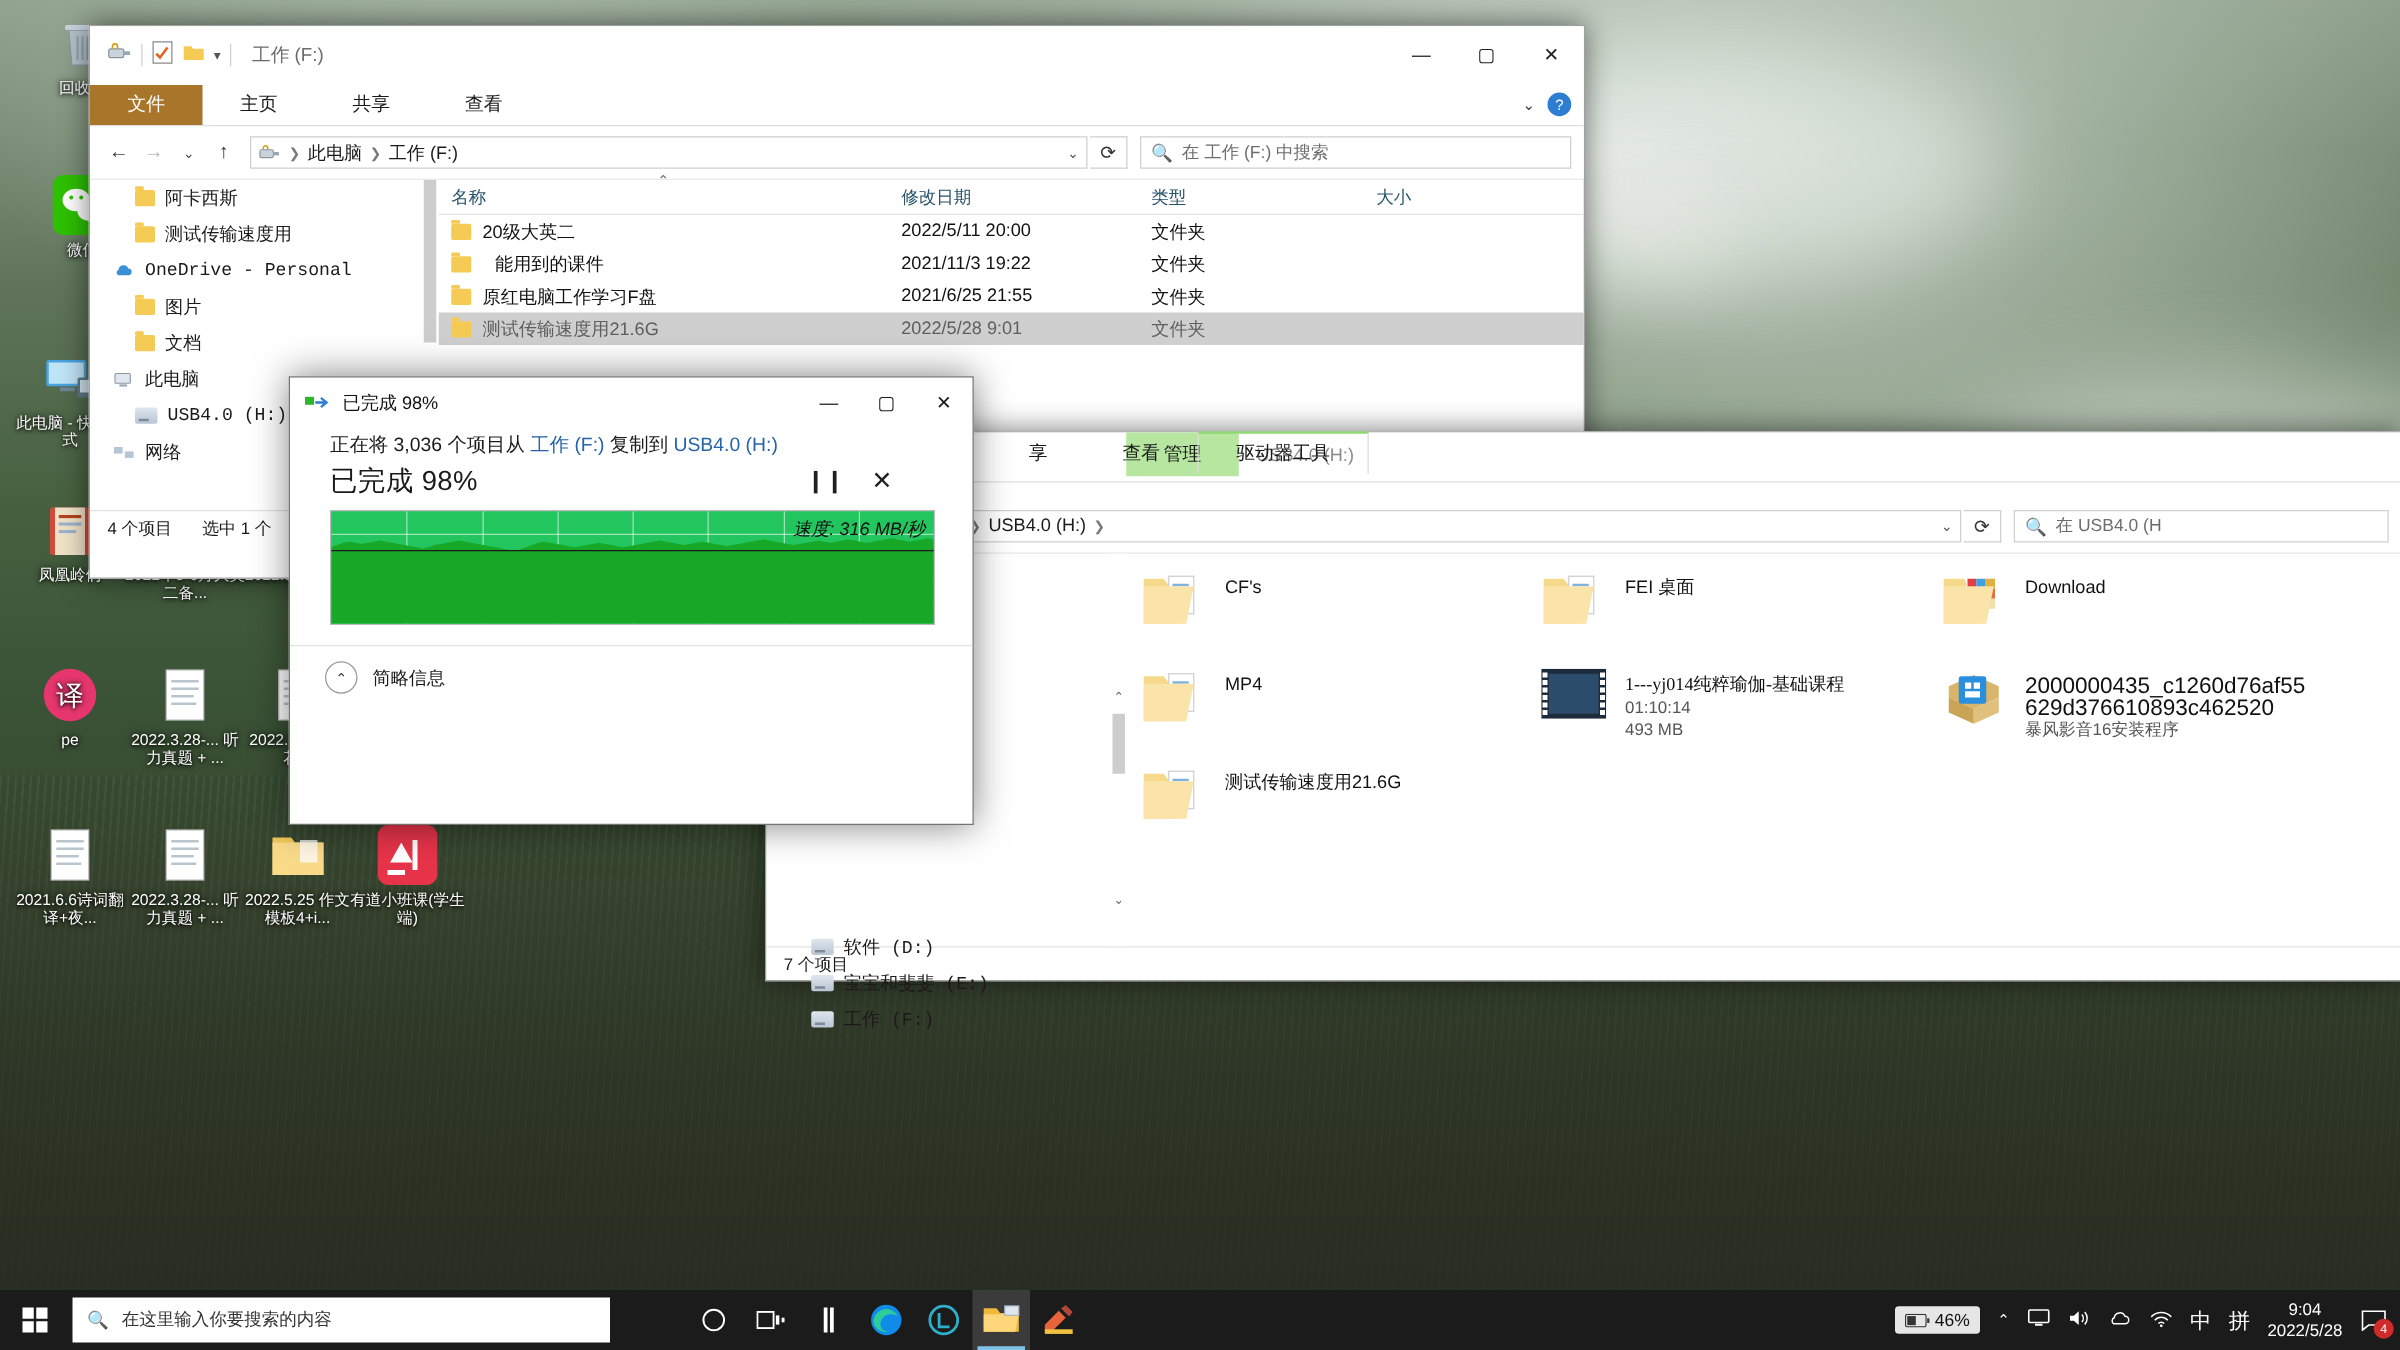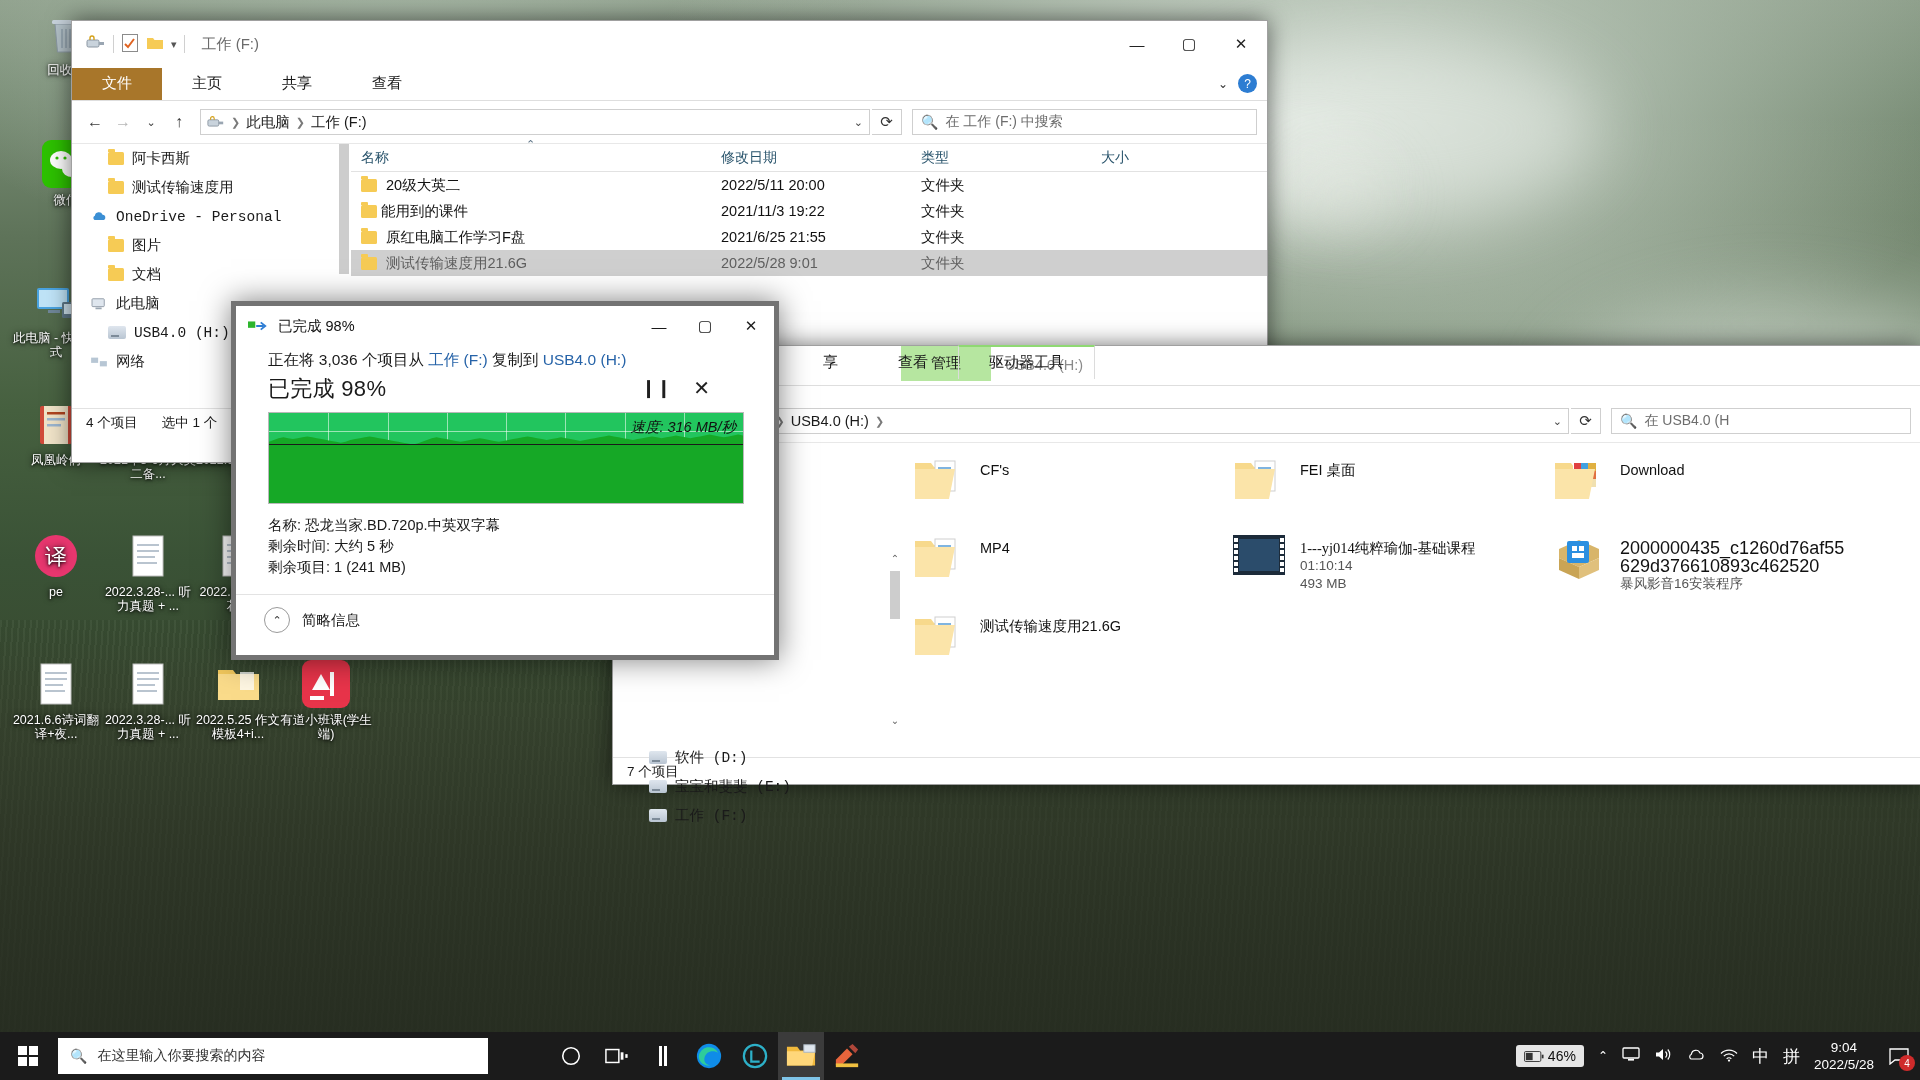--- a/index.html
+++ b/index.html
@@ -69,21 +69,21 @@
   .navpane .nitem.l2{ padding-left:36px; }
 
   .statusbar{ height:28px; border-top:1px solid #e2e2e2; display:flex; align-items:center; gap:24px; padding:0 14px; font-size:13.5px; color:#1a1a1a; }
 
   .minifolder{width:16px;height:13px;background:#f6cb55;border-radius:1.5px;position:relative;flex:none;}
   .minifolder::before{content:"";position:absolute;left:0;top:-3px;width:7px;height:3px;background:#f6cb55;border-radius:1px 1px 0 0;}
   .minidrive{width:18px;height:13px;background:linear-gradient(180deg,#dfe6ee,#b9c5d2);border-radius:2px;flex:none;position:relative;}
   .minidrive::after{content:"";position:absolute;left:3px;bottom:2px;width:8px;height:2px;background:#7d8b99;}
 
   
-  #copydlg{ position:absolute; background:#fff; border:5px solid #737373; box-shadow:0 0 28px rgba(0,0,0,.5); }
+  #copydlg{ position:absolute; background:#fff; border:1px solid #737373; box-shadow:0 0 28px rgba(0,0,0,.5); }
   .cd-title{ height:40px; display:flex; align-items:center; position:relative; }
   .cd-title .t{ font-size:14.5px; color:#111; margin-left:10px; }
   .cd-btns{ position:absolute; right:0; top:0; display:flex; height:40px; }
   .cd-btn{ width:46px; display:flex;align-items:center;justify-content:center; color:#1a1a1a; font-size:15px; }
   .cd-body{ padding:4px 30px 0 32px; }
   .cd-line1{ font-size:15.5px; color:#1a1a1a; }
   .cd-line1 a{ color:#2663a8; text-decoration:none; }
   .cd-pct{ font-size:22px; color:#1a1a1a; font-weight:400; margin-top:3px; letter-spacing:.3px; }
   .cd-ctrl{ position:absolute; right:34px; display:flex; gap:22px; align-items:center; color:#1f1f1f; }
   .cd-ctrl div{ cursor:default; font-size:18px; }
@@ -371,21 +371,21 @@
           <div class="row">
             <div style="width:360px;display:flex;align-items:center;gap:9px;">
               <span class="minifolder"></span>
               <span>20级大英二</span>
             </div>
             <div style="width:200px">2022/5/11 20:00</div>
             <div style="width:180px">文件夹</div>
             <div style="width:120px"></div>
           </div>
           <div class="row">
-            <div style="width:360px;display:flex;align-items:center;gap:4px;">
+            <div style="width:360px;display:flex;align-items:center;gap:19px;">
               <span class="minifolder"></span>
               <span>能用到的课件</span>
             </div>
             <div style="width:200px">2021/11/3 19:22</div>
             <div style="width:180px">文件夹</div>
             <div style="width:120px"></div>
           </div>
           <div class="row">
             <div style="width:360px;display:flex;align-items:center;gap:9px;">
               <span class="minifolder"></span>
@@ -655,25 +655,20 @@
           <div class="grid-h" style="top: 60%;"></div>
           <div class="grid-h" style="top: 80%;"></div>
         </div>
       <svg id="graphsvg" width="100%" height="100%" viewBox="0 0 100 100" preserveAspectRatio="none" style="position:absolute;inset:0;">
         <polygon id="graphpoly" points="0,100 0.000,32.00 1.010,30.00 2.020,28.00 3.030,27.00 4.040,28.00 5.051,29.00 6.061,28.00 7.071,27.00 8.081,26.00 9.091,27.00 10.101,28.00 11.111,29.00 12.121,30.00 13.131,31.00 14.141,32.00 15.152,33.00 16.162,32.00 17.172,30.00 18.182,29.00 19.192,28.00 20.202,27.00 21.212,26.00 22.222,27.00 23.232,28.00 24.242,29.00 25.253,30.00 26.263,31.00 27.273,32.00 28.283,33.00 29.293,34.00 30.303,35.00 31.313,34.00 32.323,32.00 33.333,30.00 34.343,28.00 35.354,27.00 36.364,28.00 37.374,29.00 38.384,30.00 39.394,31.00 40.404,32.00 41.414,31.00 42.424,30.00 43.434,29.00 44.444,28.00 45.455,29.00 46.465,30.00 47.475,31.00 48.485,32.00 49.495,31.00 50.505,30.00 51.515,29.00 52.525,28.00 53.535,27.00 54.545,26.00 55.556,27.00 56.566,28.00 57.576,29.00 58.586,30.00 59.596,29.00 60.606,28.00 61.616,27.00 62.626,28.00 63.636,29.00 64.646,30.00 65.657,31.00 66.667,30.00 67.677,29.00 68.687,28.00 69.697,27.00 70.707,26.00 71.717,25.00 72.727,26.00 73.737,27.00 74.747,28.00 75.758,29.00 76.768,30.00 77.778,29.00 78.788,28.00 79.798,27.00 80.808,26.00 81.818,27.00 82.828,28.00 83.838,27.00 84.848,26.00 85.859,25.00 86.869,26.00 87.879,27.00 88.889,28.00 89.899,27.00 90.909,26.00 91.919,25.00 92.929,24.00 93.939,25.00 94.949,26.00 95.960,27.00 96.970,26.00 97.980,25.00 98.990,24.00 100.000,25.00 100,100" fill="#16a826"></polygon>
       </svg>
       <div class="avgline" id="avgline" style="top: 34%; background: rgb(26, 26, 26);"></div>
       <div class="speedlbl">速度: 316 MB/秒</div>
     </div>
 
-    <div class="cd-det">
-      <div>名称: 恐龙当家.BD.720p.中英双字幕</div>
-      <div>剩余时间: 大约 5 秒</div>
-      <div>剩余项目: 1 (241 MB)</div>
-    </div>
   </div>
 
   <div class="cd-foot">
     <div class="chev-btn">⌃</div>
     <div class="lbl">简略信息</div>
   </div>
 </div>
 
 <div id="taskbar">
   <div id="startbtn">

